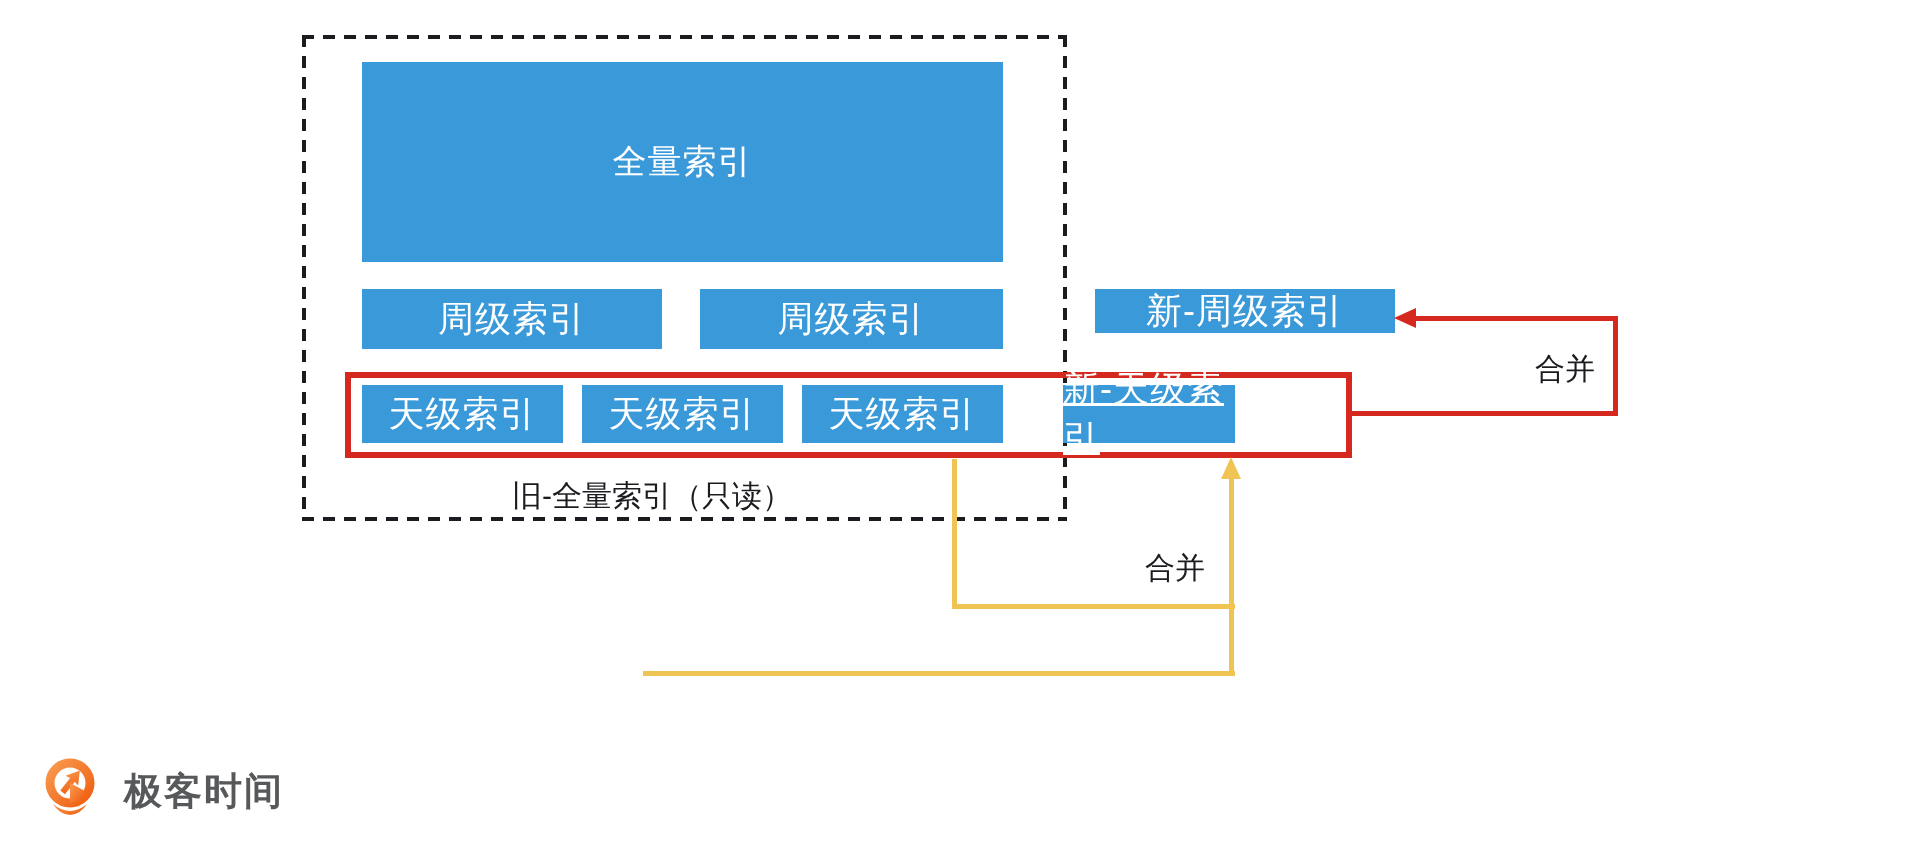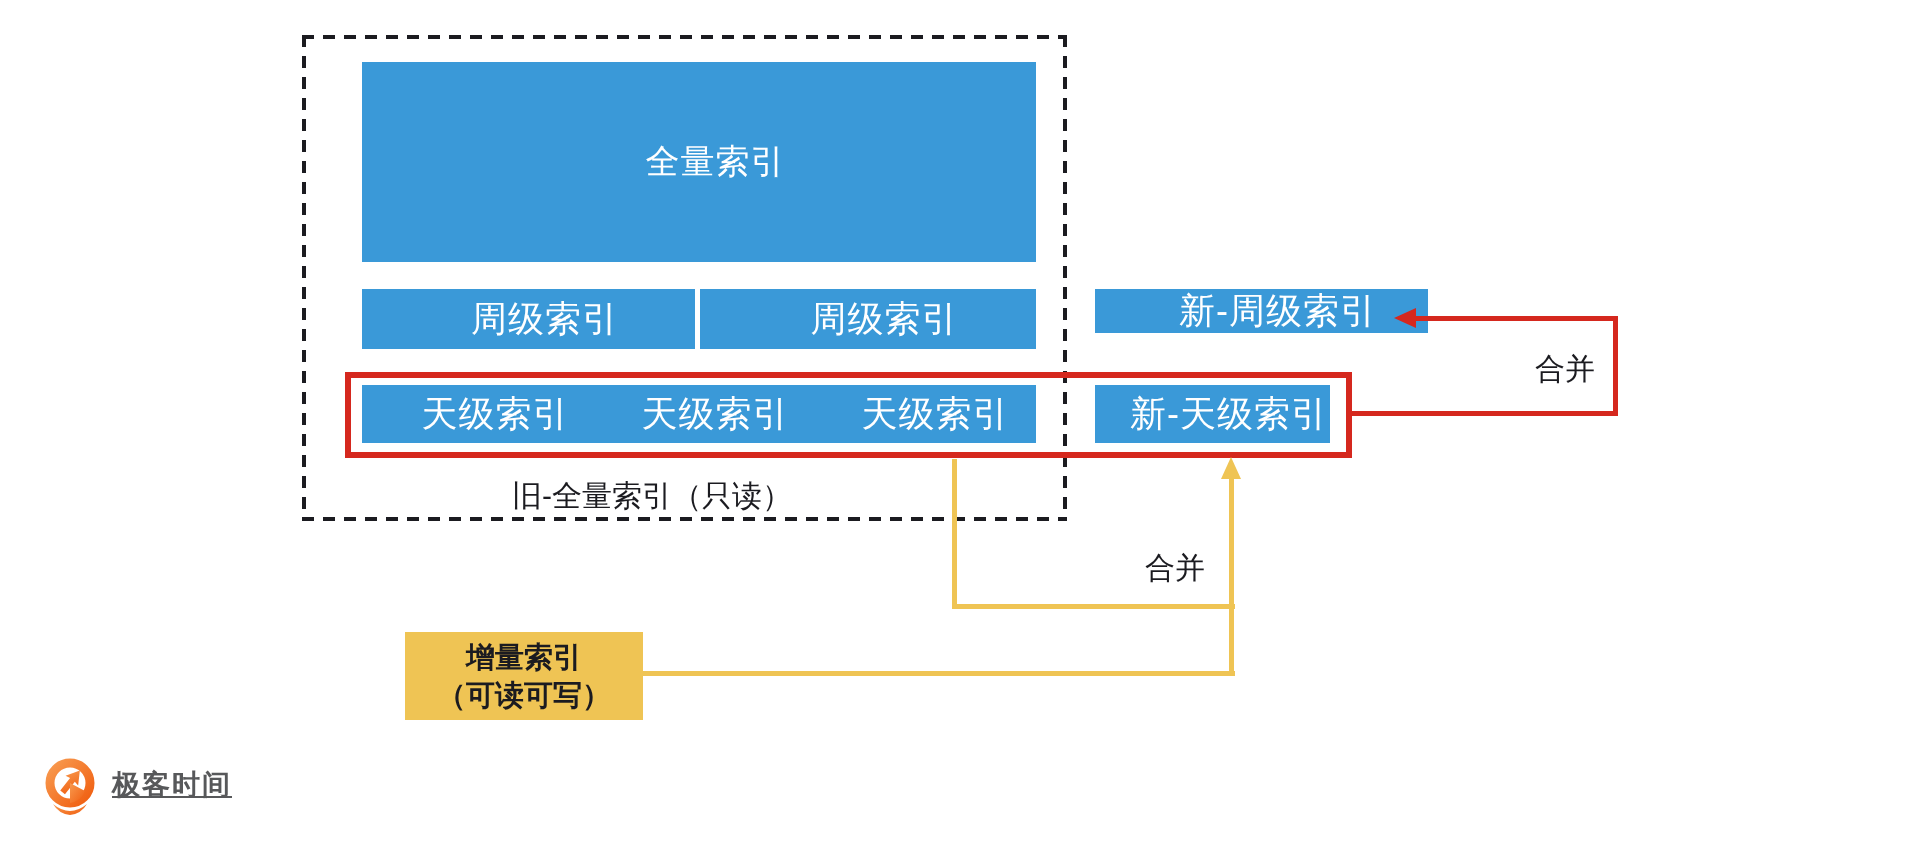--- a/index.html
+++ b/index.html
@@ -8,21 +8,21 @@
     width:1920px;height:849px;
     background:#ffffff;
     overflow:hidden;
     font-family:"Liberation Sans","DejaVu Sans",sans-serif;
   }
   
   .box{
     position:absolute;display:flex;align-items:center;justify-content:center;
     color:#ffffff;font-size:36px;font-weight:500;letter-spacing:1px;
   }
-  .blue{background:var(--blue);padding-left:33px;}
+  .blue{background:var(--blue);}
   .big-label{font-size:34px;}
   .label{position:absolute;color:var(--ink);font-size:30px;text-align:center;white-space:nowrap;}
   .line{position:absolute;}
   .red-bg{background:var(--red);}
   .yellow-bg{background:var(--yellow);}
   
   .dash-h{position:absolute;height:4px;
     background:repeating-linear-gradient(90deg,var(--ink) 0 12px,transparent 12px 21px);}
   .dash-v{position:absolute;width:4px;
     background:repeating-linear-gradient(180deg,var(--ink) 0 12px,transparent 12px 21px);}
@@ -44,22 +44,22 @@
   }
   
   .inc-box{
     position:absolute;left:405px;top:632px;width:238px;height:88px;
     background:var(--yellow);display:flex;flex-direction:column;
     align-items:center;justify-content:center;
     color:var(--ink);font-size:29px;font-weight:700;line-height:1.32;
   }
   
   .brand-text{
-    position:absolute;left:112px;top:766px;
-    font-size:28px;font-weight:600;color:var(--logo-text);letter-spacing:2px;text-decoration:underline;
+    position:absolute;left:124px;top:766px;
+    font-size:38px;font-weight:600;color:var(--logo-text);letter-spacing:2px;
   }
   .logo-svg{position:absolute;left:44px;top:758px;}
 </style>
 </head>
 <body>
 
 <div id="canvas">
 
   <div class="dash-h" style="left:302px;top:35px;width:765px;"></div>
   <div class="dash-h" style="left:302px;top:517px;width:765px;"></div>
@@ -84,43 +84,39 @@
 
   <div class="box blue" style="left:362px;top:385px;width:201px;height:58px;">
     <span>天级索引</span>
   </div>
   <div class="box blue" style="left:582px;top:385px;width:201px;height:58px;">
     <span>天级索引</span>
   </div>
   <div class="box blue" style="left:802px;top:385px;width:201px;height:58px;">
     <span>天级索引</span>
   </div>
-  <div class="box blue" style="left:1095px;top:385px;width:202px;height:58px;">
+  <div class="box blue" style="left:1063px;top:385px;width:172px;height:58px;text-decoration:underline;">
     <span>新-天级索引</span>
   </div>
 
   <div class="label" style="left:452px;top:476px;width:400px;">旧-全量索引（只读）</div>
 
   <div class="line red-bg" style="left:1352px;top:411px;width:266px;height:5px;"></div>
   <div class="line red-bg" style="left:1613px;top:316px;width:5px;height:100px;"></div>
   <div class="line red-bg" style="left:1414px;top:316px;width:204px;height:5px;"></div>
   <div class="arrow-left" style="left:1394px;top:308px;"></div>
   <div class="label" style="left:1515px;top:349px;width:100px;">合并</div>
 
   <div class="line yellow-bg" style="left:952px;top:459px;width:5px;height:150px;"></div>
   <div class="line yellow-bg" style="left:952px;top:604px;width:283px;height:5px;"></div>
   <div class="line yellow-bg" style="left:1229px;top:474px;width:5px;height:202px;"></div>
   <div class="arrow-up" style="left:1221px;top:457px;"></div>
   <div class="line yellow-bg" style="left:643px;top:671px;width:592px;height:5px;"></div>
   <div class="label" style="left:1125px;top:548px;width:100px;">合并</div>
 
-  <div class="inc-box">
-    <span>增量索引</span>
-    <span>（可读可写）</span>
-  </div>
 
   <svg class="logo-svg" width="54" height="62" viewBox="0 0 54 62">
     <defs>
       <linearGradient id="lg-orange" x1="0" y1="0" x2="1" y2="1">
         <stop offset="0" stop-color="#F89A4F"></stop>
         <stop offset="1" stop-color="#F05E10"></stop>
       </linearGradient>
     </defs>
     <circle cx="26" cy="25" r="20" fill="#ffffff" stroke="url(#lg-orange)" stroke-width="9"></circle>
     <g transform="rotate(38 26 25)">

